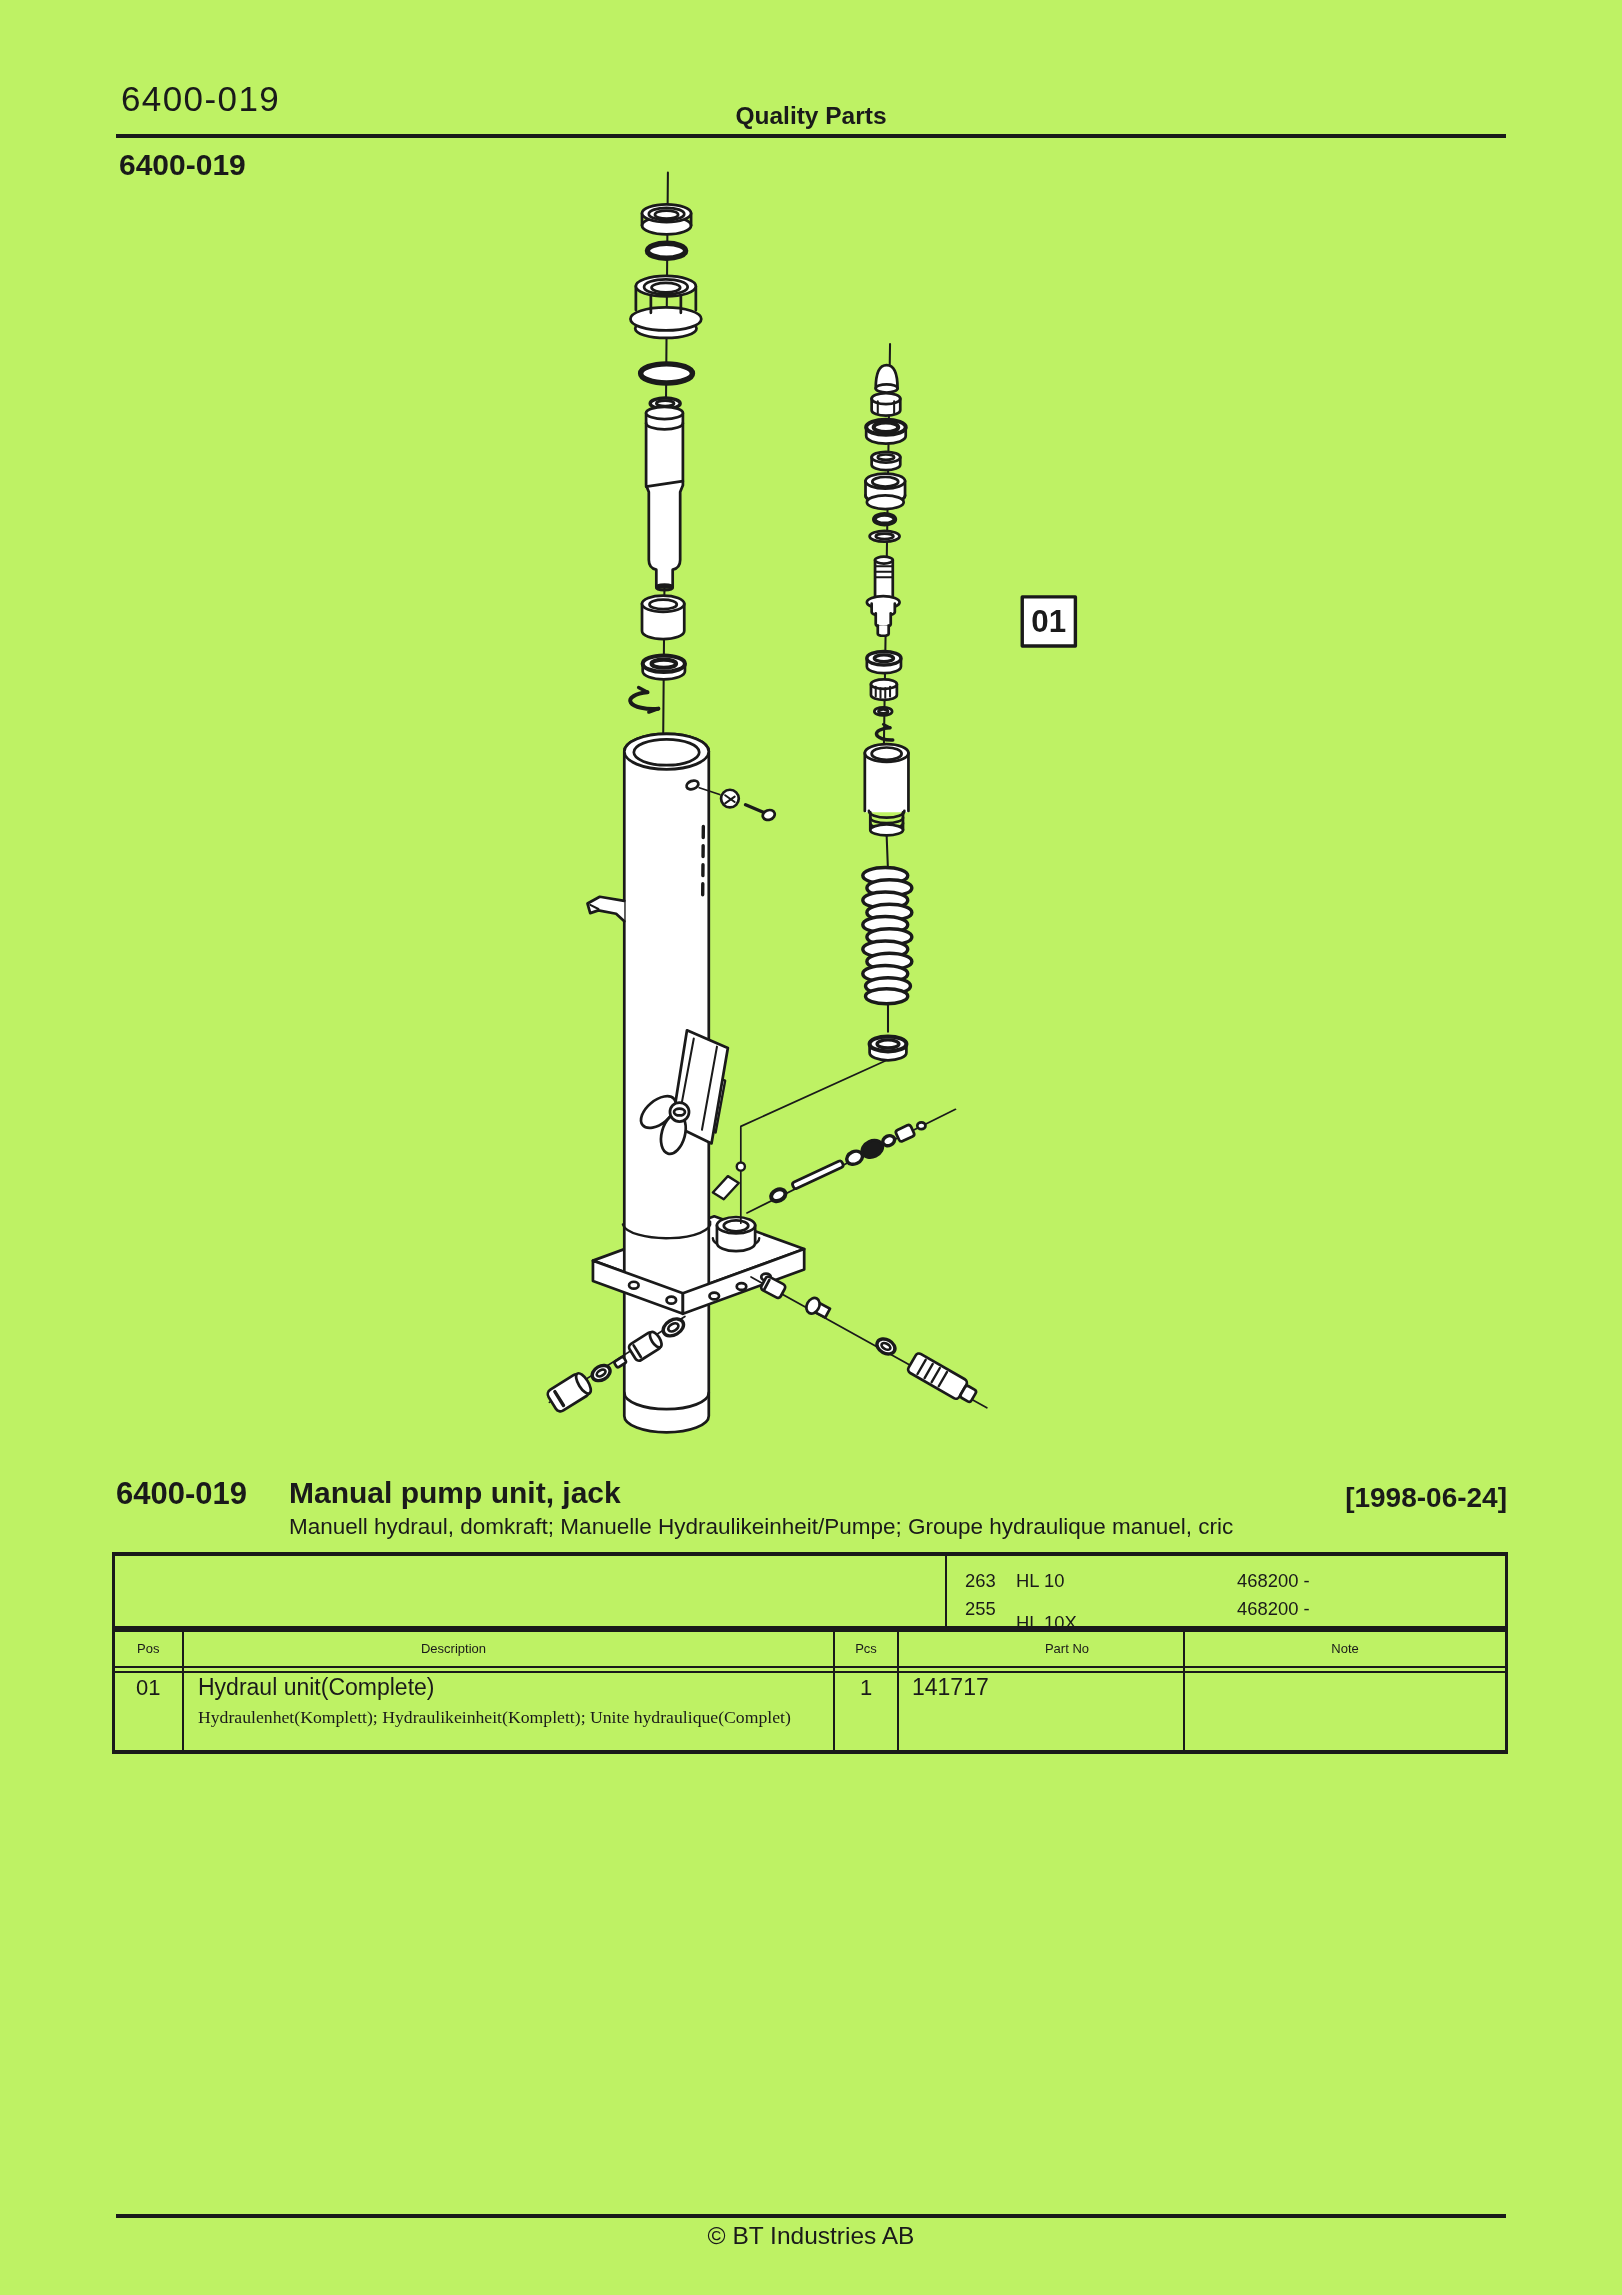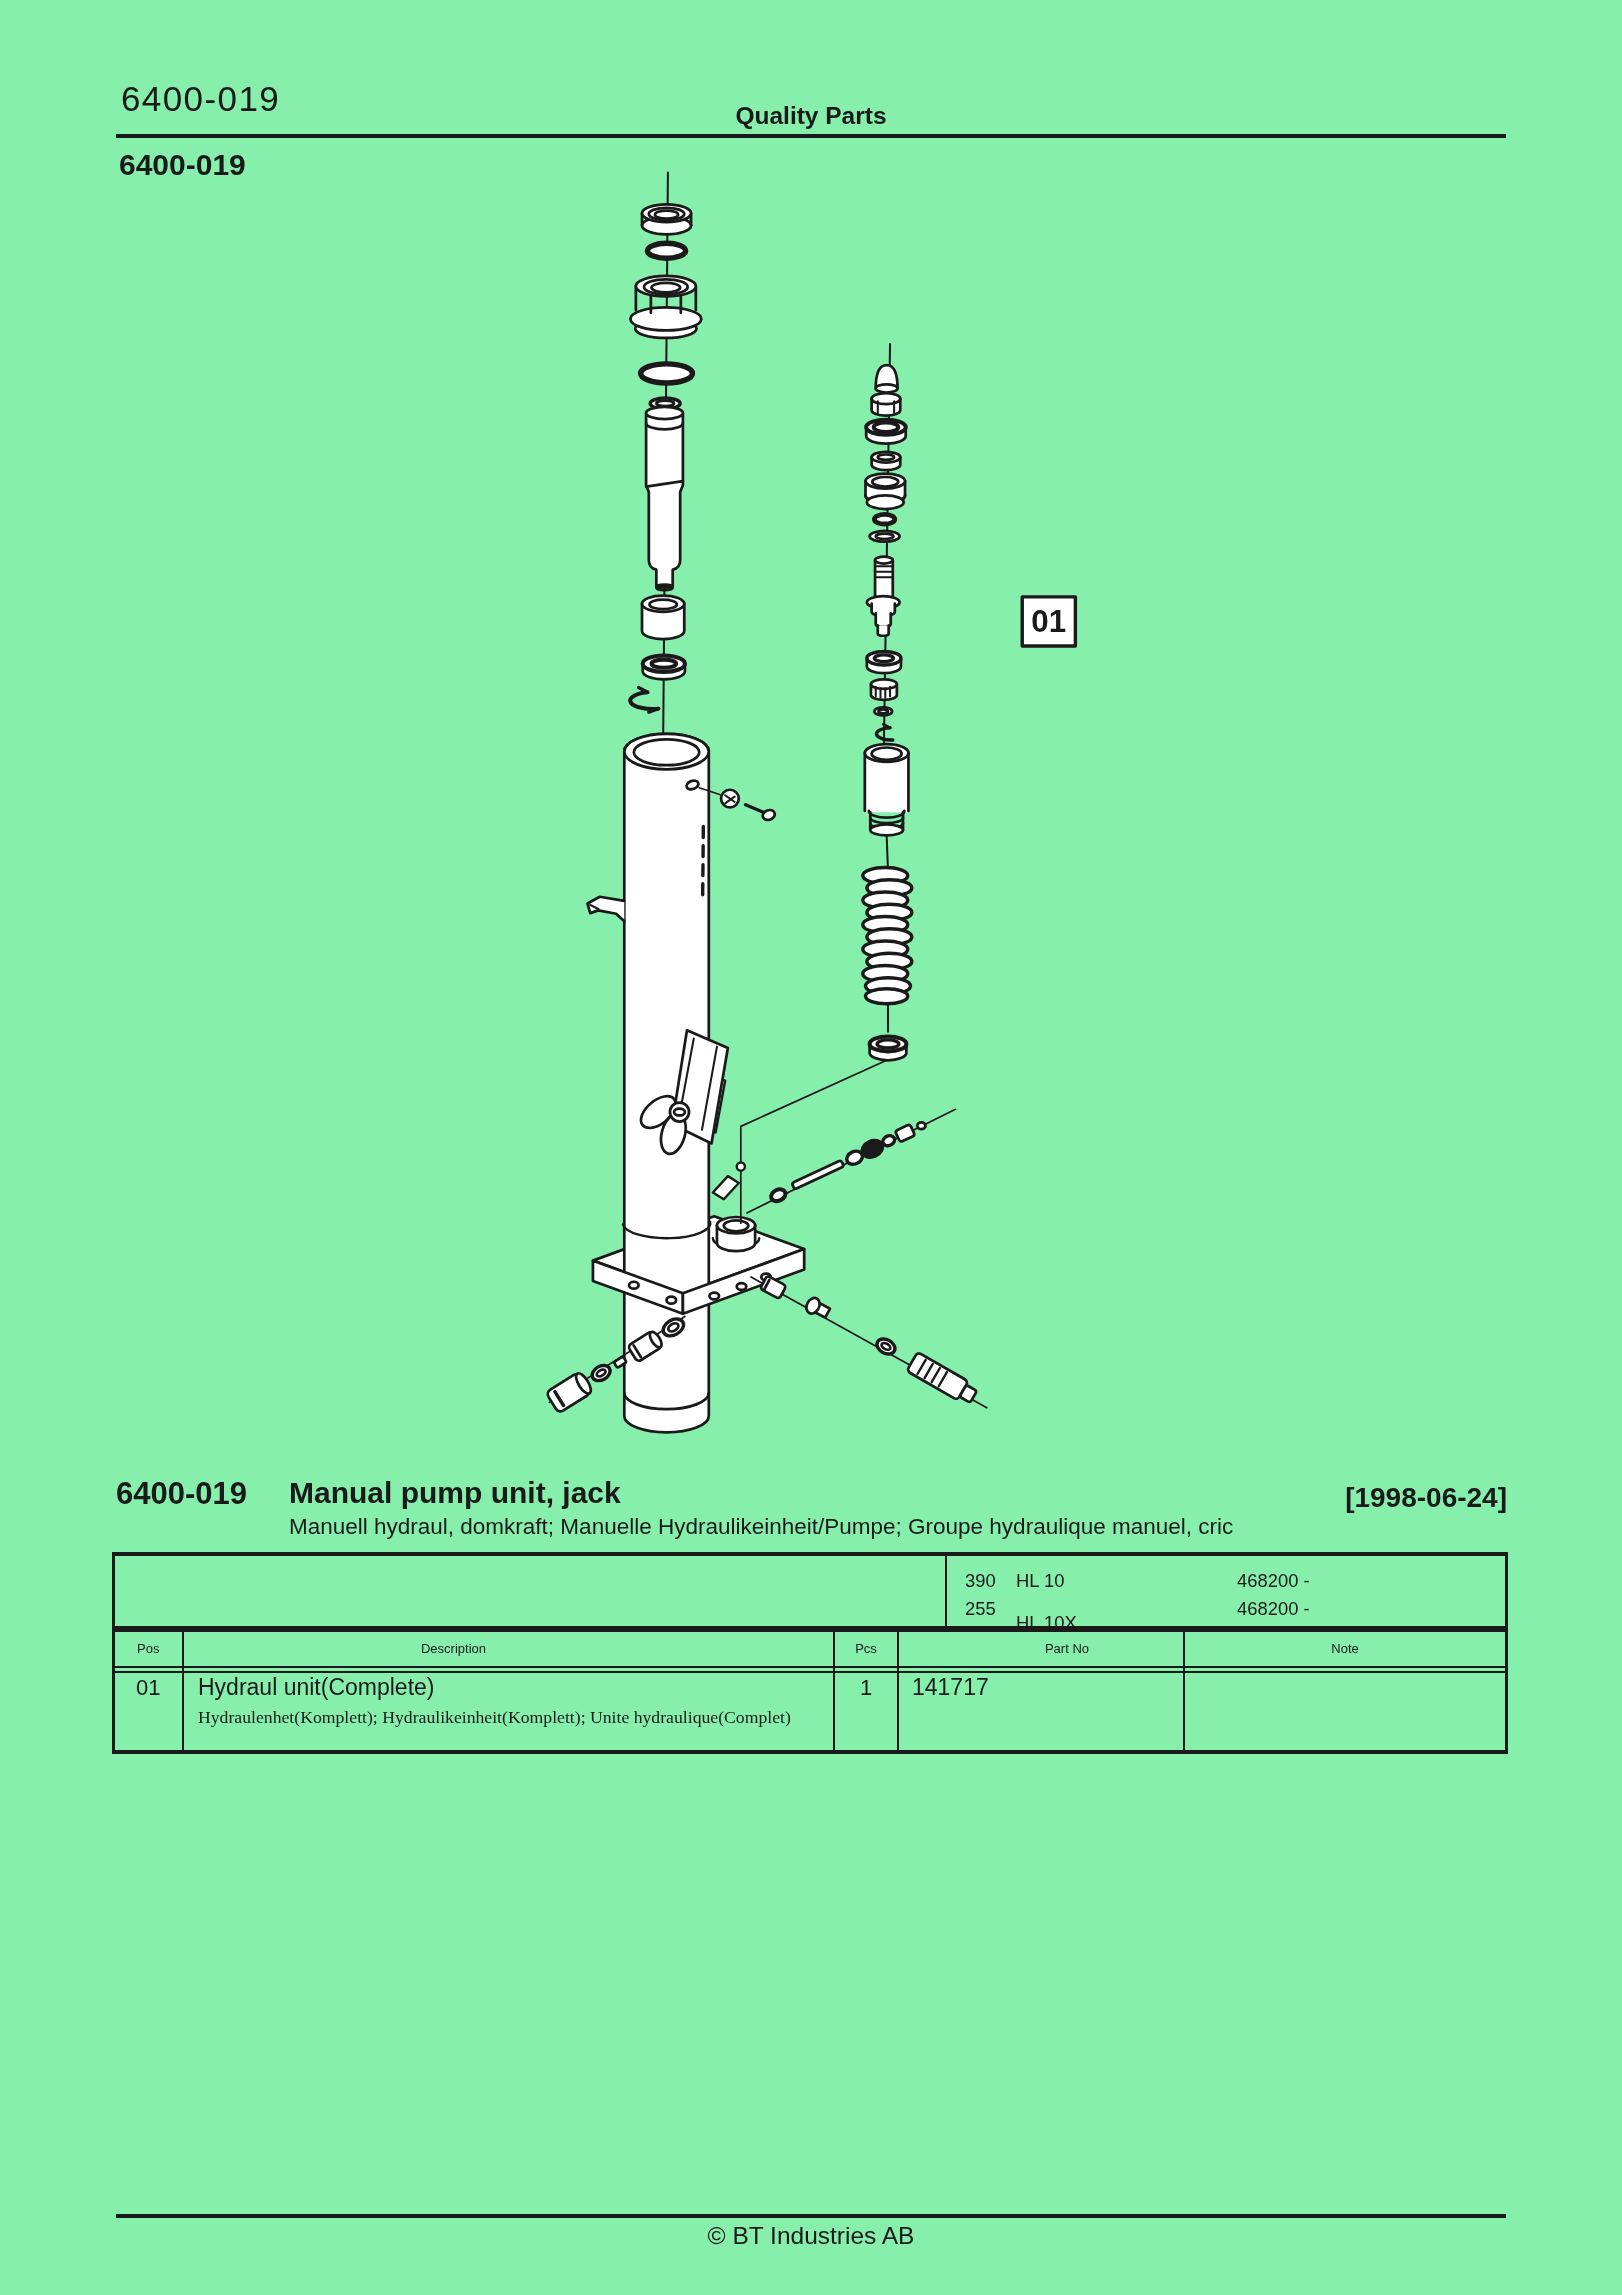--- a/index.html
+++ b/index.html
@@ -1,19 +1,19 @@
 <!DOCTYPE html>
 <html style="font-size:11px"><head>
 <meta charset="utf-8">
 <style>
   html,body{margin:0;padding:0;background:#e8e8e8;}
   .page{
     position:relative;
     width:1622px;height:2295px;
-    background:#86efac;
+    background:#bef264;
     font-family:"Liberation Sans", sans-serif;
     color:#1a1a1a;
     overflow:hidden;
   }
   .abs{position:absolute;}
   .rule{position:absolute;background:#1a1a1a;}
   #doc-number{left:121px;top:79px;font-size:35px;letter-spacing:1.4px;}
   #header-center{left:0;top:102px;width:1622px;text-align:center;font-size:24.5px;font-weight:bold;}
   #section-number{left:119px;top:148px;font-size:30px;font-weight:bold;}
   #diagram-svg{position:absolute;left:0;top:0;width:1622px;height:2295px;}
@@ -315,21 +315,21 @@
     <div class="line" style="left:0;top:114px;width:1396px;height:2px;"></div>
     <div class="line" style="left:0;top:119px;width:1396px;height:2px;"></div>
 
     <div class="line" style="left:833px;top:4.1px;width:2px;height:70px;"></div>
 
     <div class="line" style="left:70px;top:80px;width:2px;height:119px;"></div>
     <div class="line" style="left:721px;top:80px;width:2px;height:119px;"></div>
     <div class="line" style="left:785px;top:80px;width:2px;height:119px;"></div>
     <div class="line" style="left:1071px;top:80px;width:2px;height:119px;"></div>
 
-    <span class="cell-text model-line" style="left:853px;top:17.7px;">390</span>
+    <span class="cell-text model-line" style="left:853px;top:17.7px;">263</span>
     <span class="cell-text model-line" style="left:904px;top:17.7px;">HL 10</span>
     <span class="cell-text model-line" style="left:1125px;top:17.7px;">468200 -</span>
     <span class="cell-text model-line" style="left:853px;top:46px;">255</span>
     <span class="cell-text model-line" style="left:904px;top:60px;">HL 10X</span>
     <span class="cell-text model-line" style="left:1125px;top:46px;">468200 -</span>
 
     <div class="hdr" style="left:2.7px;width:67px;">Pos</div>
     <div class="hdr" style="left:72px;width:539px;">Description</div>
     <div class="hdr" style="left:723px;width:62px;">Pcs</div>
     <div class="hdr" style="left:787px;width:284px;margin-left:26px;">Part No</div>

